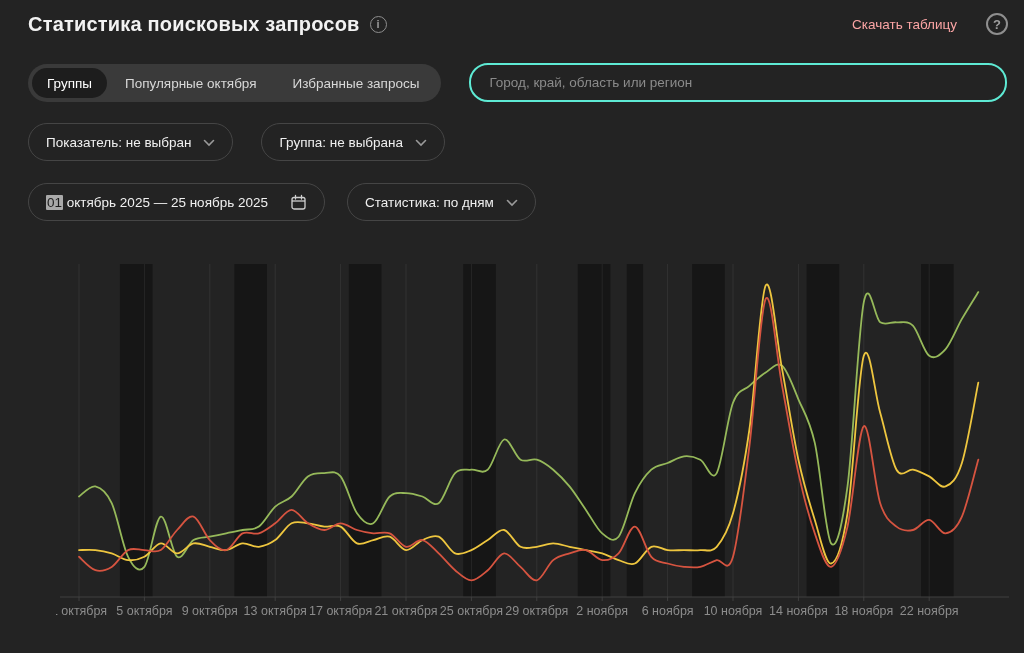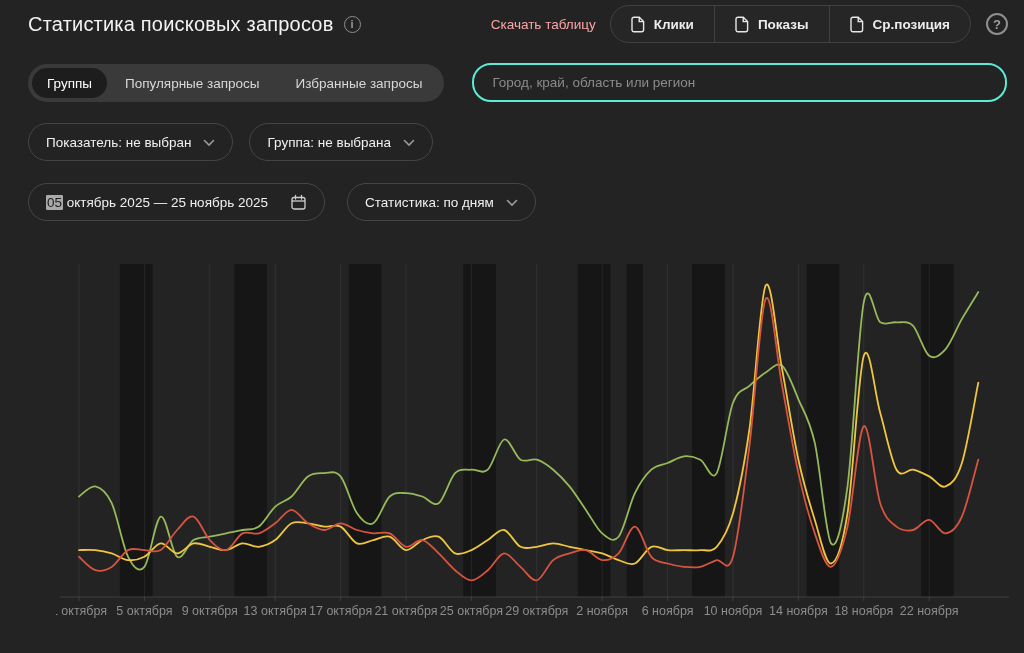--- a/index.html
+++ b/index.html
@@ -7,21 +7,21 @@
   body {
     background:#232323;
     font-family:"Liberation Sans", sans-serif;
     color:#f0f0f0;
     position:relative;
   }
   .abs { position:absolute; }
 
   
   .header { left:28px; top:2px; right:16px; height:44px; display:flex; align-items:center; }
-  .page-title { font-size:20px; font-weight:400; color:#f2f2f2; letter-spacing:.2px;text-align:center; }
+  .page-title { font-size:20px; font-weight:700; color:#f2f2f2; letter-spacing:.2px;text-align:center; }
   .info-circle {
     width:17px; height:17px; border:1.5px solid #8e8e8e; border-radius:50%;
     color:#9a9a9a; font-size:11px; font-weight:700; line-height:14px;
     display:inline-flex; align-items:center; justify-content:center;
     margin-left:10px;
   }
   .spacer { flex:1; }
   .download-link { color:#fca5a5; font-size:13.5px; margin-right:14px; }
   .btn-group {
     display:flex; height:38px; border:1px solid #414141; border-radius:20px;
@@ -52,21 +52,21 @@
   }
   .region-input {
     margin-left:28px; flex:1; height:39px; background:transparent;
     border:2px solid #5eead4; border-radius:19px; outline:none;
     color:#e8e8e8; font-size:13.5px; padding:15px 18px;
     font-family:"Liberation Sans", sans-serif;
   }
   .region-input::placeholder { color:#8b8b8b; }
 
   
-  .row3 { left:28px; top:123px; display:flex; gap:16px; }
+  .row3 { left:28px; top:123px; display:flex; gap:28px; }
   .row4 { left:28px; top:183px; display:flex; gap:22px; }
   .pill {
     height:38px; border:1px solid #454545; border-radius:19px;
     display:inline-flex; align-items:center; gap:12px; padding:0 17px;
     font-size:13.5px; color:#f0f0f0; cursor:pointer; white-space:nowrap;
     background:transparent;
   }
   .chev { flex:0 0 auto; margin-top:1px; }
   .date-pill { width:297px; }
   .date-sel { background:#a9a9a9; color:#1d1d1d; padding:0 1px; border-radius:1px; }
@@ -77,50 +77,27 @@
   svg text { font-family:"Liberation Sans", sans-serif; }
 </style>
 </head>
 <body>
 
 <div class="abs header">
   <span class="page-title">Статистика поисковых запросов</span>
   <span class="info-circle">i</span>
   <span class="spacer"></span>
   <span class="download-link">Скачать таблицу</span>
-  <div class="btn-group">
-    <div class="btn-seg">
-      <svg width="14" height="17" viewBox="0 0 14 17">
-        <path d="M3 1.2 h5.2 L12.6 5.6 v8.2 a2 2 0 0 1 -2 2 H3 a2 2 0 0 1 -2 -2 V3.2 a2 2 0 0 1 2 -2 z" fill="none" stroke="#e8e8e8" stroke-width="1.4"></path>
-        <path d="M8.2 1.4 v4.2 h4.2" fill="none" stroke="#e8e8e8" stroke-width="1.4"></path>
-      </svg>
-      <span>Клики</span>
-    </div>
-    <div class="btn-seg">
-      <svg width="14" height="17" viewBox="0 0 14 17">
-        <path d="M3 1.2 h5.2 L12.6 5.6 v8.2 a2 2 0 0 1 -2 2 H3 a2 2 0 0 1 -2 -2 V3.2 a2 2 0 0 1 2 -2 z" fill="none" stroke="#e8e8e8" stroke-width="1.4"></path>
-        <path d="M8.2 1.4 v4.2 h4.2" fill="none" stroke="#e8e8e8" stroke-width="1.4"></path>
-      </svg>
-      <span>Показы</span>
-    </div>
-    <div class="btn-seg">
-      <svg width="14" height="17" viewBox="0 0 14 17">
-        <path d="M3 1.2 h5.2 L12.6 5.6 v8.2 a2 2 0 0 1 -2 2 H3 a2 2 0 0 1 -2 -2 V3.2 a2 2 0 0 1 2 -2 z" fill="none" stroke="#e8e8e8" stroke-width="1.4"></path>
-        <path d="M8.2 1.4 v4.2 h4.2" fill="none" stroke="#e8e8e8" stroke-width="1.4"></path>
-      </svg>
-      <span>Ср.позиция</span>
-    </div>
-  </div>
   <span class="help-circle">?</span>
 </div>
 
 <div class="abs row2">
   <div class="tabs">
     <div class="tab selected">Группы</div>
-    <div class="tab">Популярные запросы</div>
+    <div class="tab">Популярные октября</div>
     <div class="tab">Избранные запросы</div>
   </div>
   <input class="region-input" type="text" placeholder="Город, край, область или регион" style="">
 </div>
 
 <div class="abs row3">
   <div class="pill">
     <span>Показатель: не выбран</span>
     <svg class="chev" width="12" height="8" viewBox="0 0 12 8">
       <path d="M1.5 1.5 L6 6 L10.5 1.5" fill="none" stroke="#9a9a9a" stroke-width="1.6" stroke-linecap="round"></path>
@@ -129,21 +106,21 @@
   <div class="pill">
     <span>Группа: не выбрана</span>
     <svg class="chev" width="12" height="8" viewBox="0 0 12 8">
       <path d="M1.5 1.5 L6 6 L10.5 1.5" fill="none" stroke="#9a9a9a" stroke-width="1.6" stroke-linecap="round"></path>
     </svg>
   </div>
 </div>
 
 <div class="abs row4">
   <div class="pill date-pill">
-    <span><span class="date-sel">05</span><span> октябрь 2025 — 25 ноябрь 2025</span></span>
+    <span><span class="date-sel">01</span><span> октябрь 2025 — 25 ноябрь 2025</span></span>
     <svg class="cal-icon" width="17" height="17" viewBox="0 0 17 17">
       <rect x="2" y="3.5" width="13" height="11.5" rx="2" fill="none" stroke="#cfcfcf" stroke-width="1.3"></rect>
       <path d="M5.5 1.5 v3.5 M11.5 1.5 v3.5" stroke="#cfcfcf" stroke-width="1.3" stroke-linecap="round"></path>
       <path d="M2 7 h13" stroke="#cfcfcf" stroke-width="1.3"></path>
     </svg>
   </div>
   <div class="pill">
     <span>Статистика: по дням</span>
     <svg class="chev" width="12" height="8" viewBox="0 0 12 8">
       <path d="M1.5 1.5 L6 6 L10.5 1.5" fill="none" stroke="#9a9a9a" stroke-width="1.6" stroke-linecap="round"></path>

